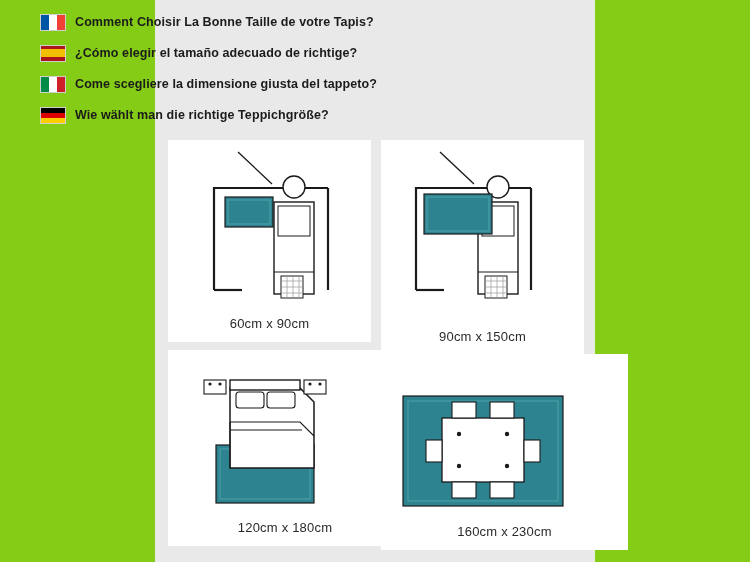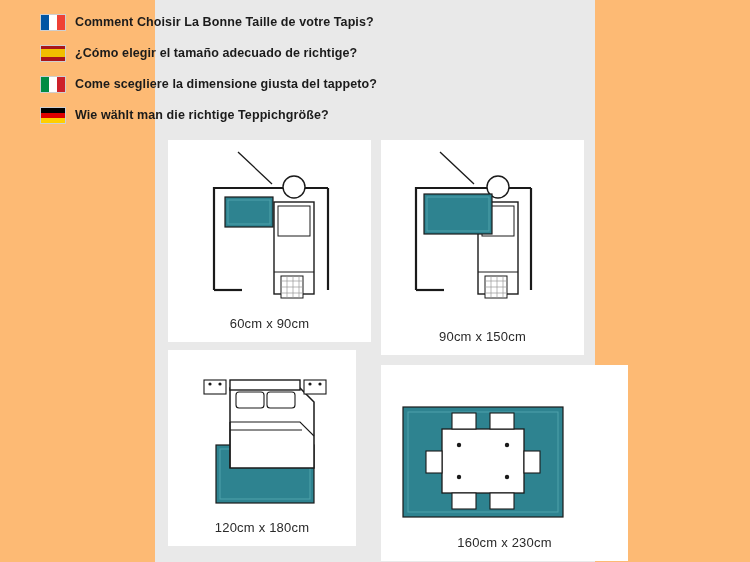--- a/index.html
+++ b/index.html
@@ -5,21 +5,21 @@
   html,body{margin:0;padding:0;}
   body{
     width:750px;height:562px;
     background:#ffffff;
     font-family:"Liberation Sans", sans-serif;
     overflow:hidden;
   }
   .page{
     position:relative;
     width:750px;height:562px;
-    background:#fdba74;
+    background:#84cc16;
   }
   .panel{
     position:absolute;
     left:155px;top:0;
     width:440px;height:562px;
     background:#e9e9e9;
   }
   
   .headings{
     position:absolute;
@@ -65,22 +65,22 @@
     position:absolute;
     left:0;right:0;
     bottom:11px;
     text-align:center;
     font-size:13px;
     color:#2a2a2a;
     letter-spacing:0.2px;
   }
   .c1{left:168px;top:140px;width:203px;height:202px;}
   .c2{left:381px;top:140px;width:203px;height:215px;}
-  .c3{left:168px;top:350px;width:188px;height:196px;}
-  .c4{left:381px;top:365px;width:203px;height:196px;padding-left:44px;}
+  .c3{left:168px;top:350px;width:206px;height:196px;padding-left:28px;}
+  .c4{left:381px;top:354px;width:203px;height:196px;padding-left:44px;}
   .svgwrap{position:absolute;left:0;top:0;width:100%;height:100%;}
   svg{display:block;}
 </style>
 </head>
 <body>
 
 <div class="page">
   <div class="panel"></div>
 
   <div class="headings">

